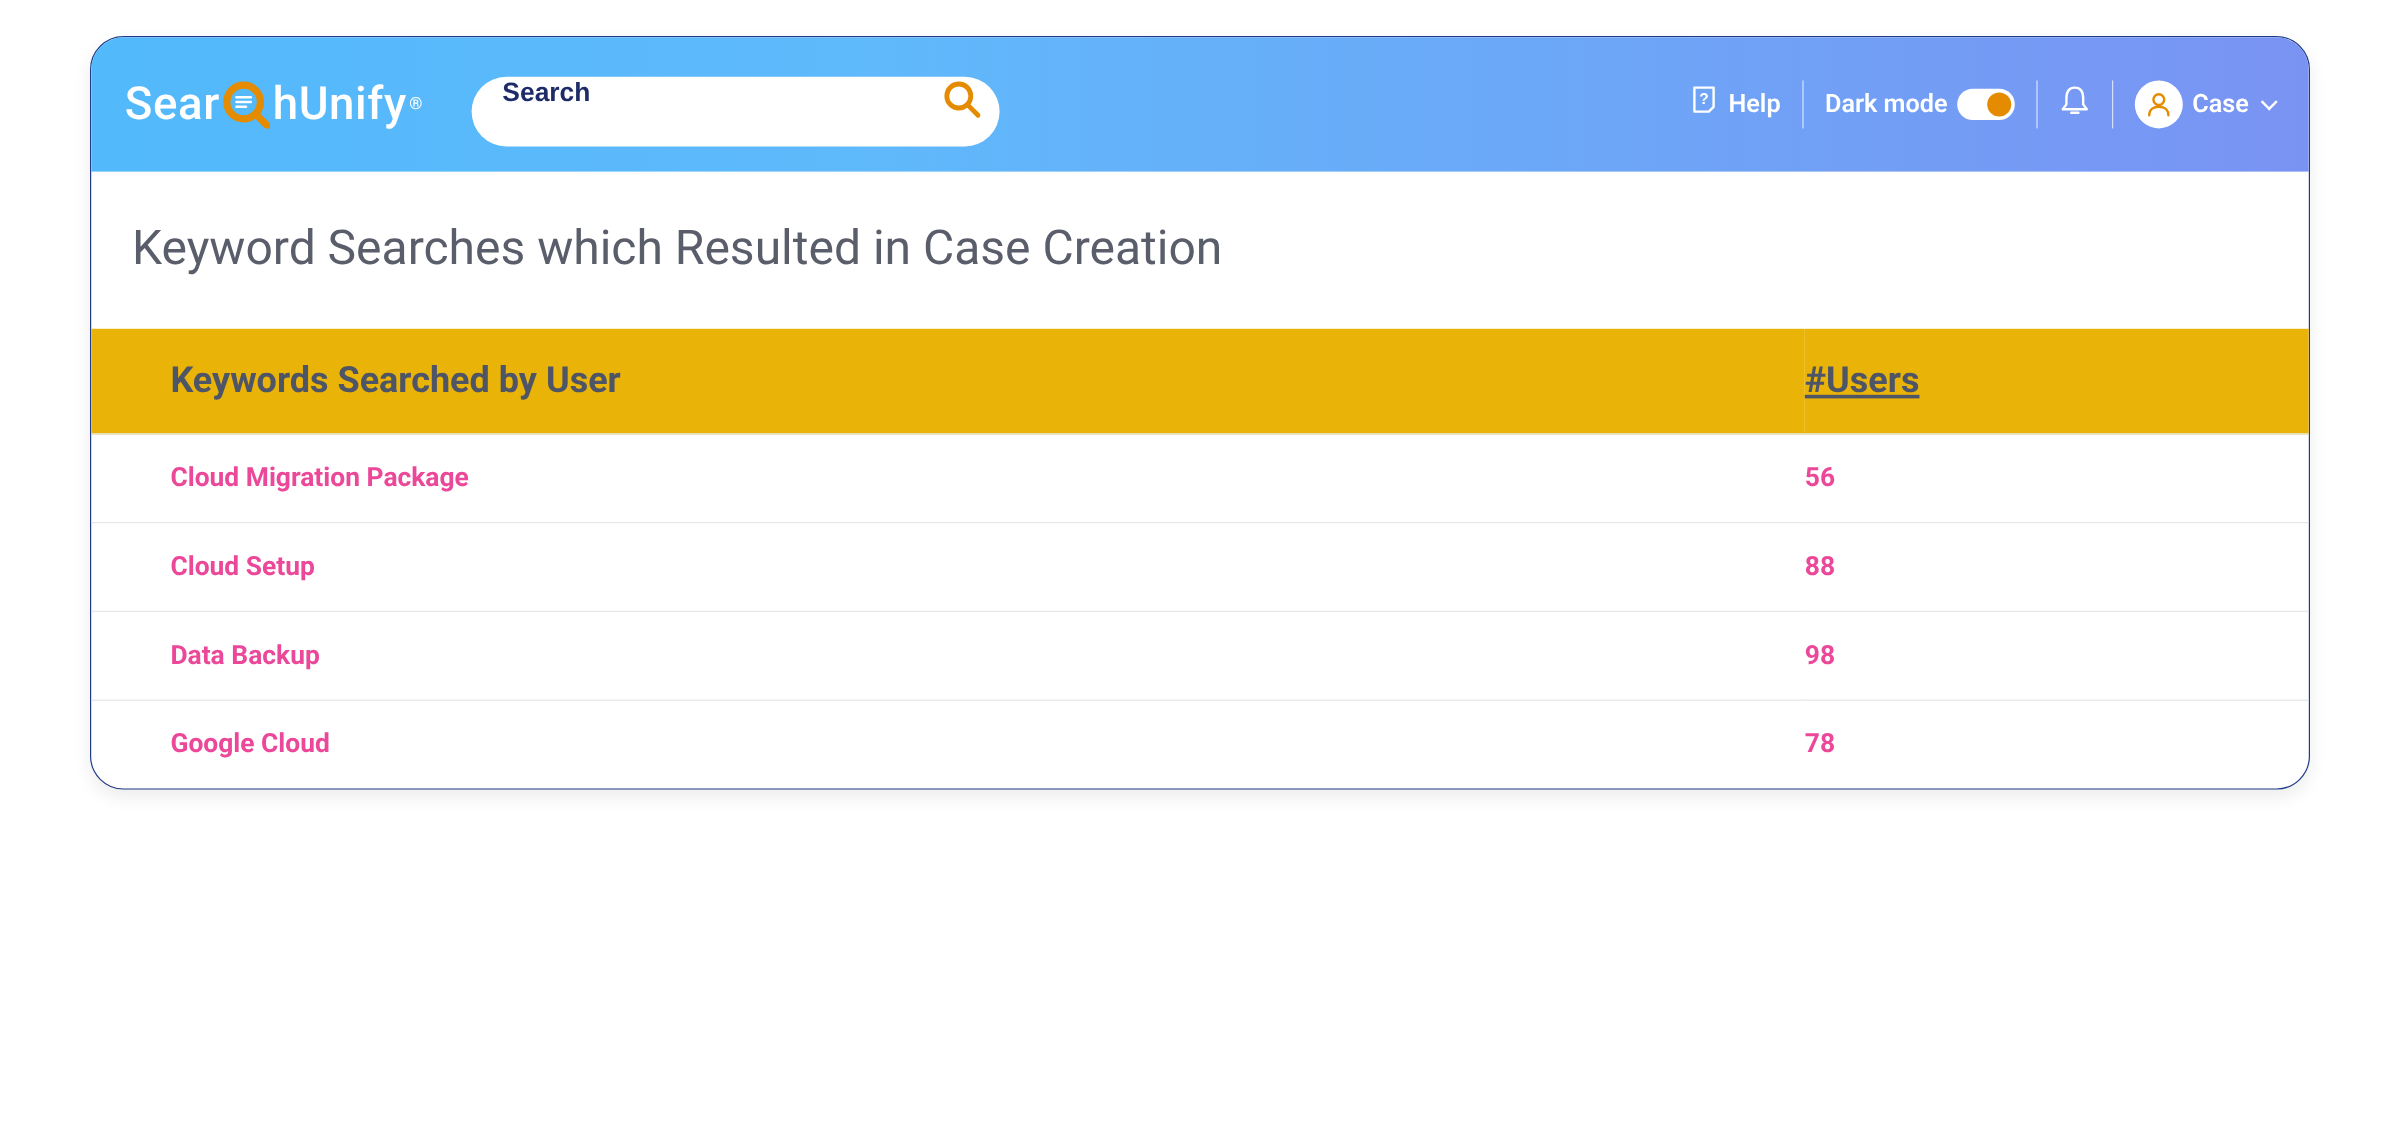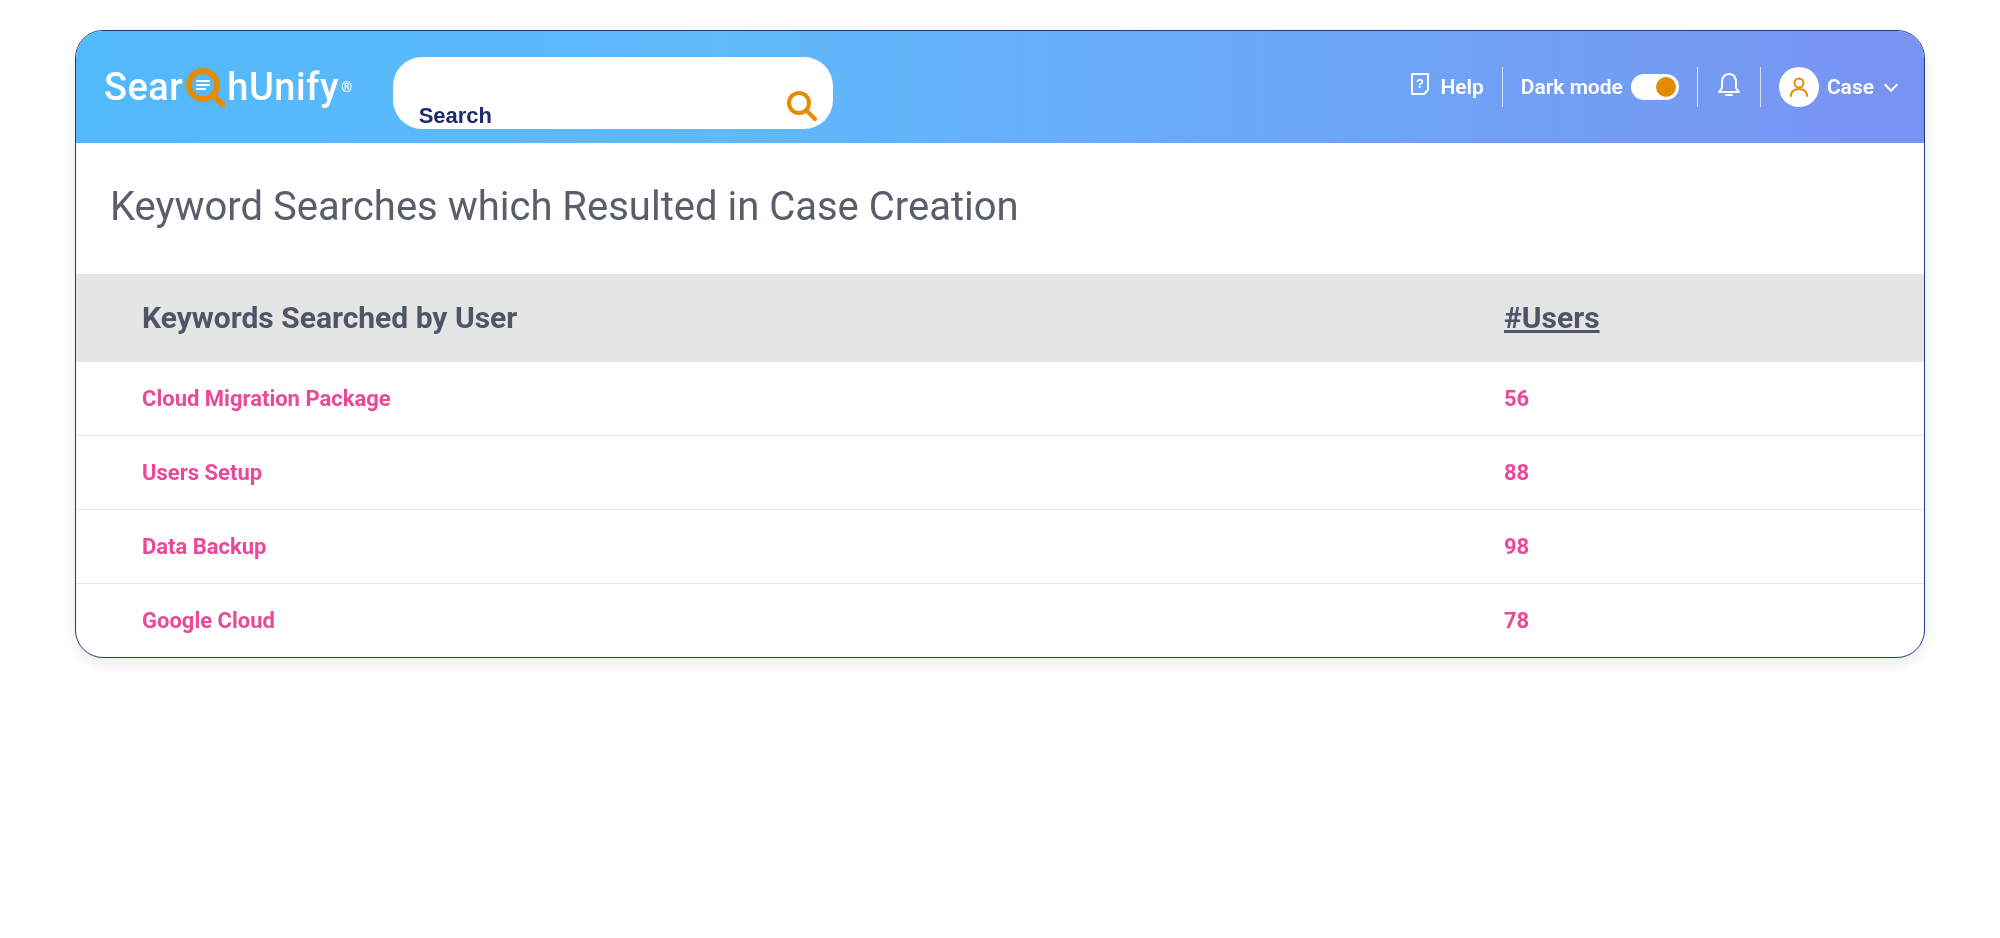--- a/index.html
+++ b/index.html
@@ -45,25 +45,25 @@
   .logo-o svg { width: 100%; height: 100%; }
   .logo-reg {
     font-size: 14px;
     vertical-align: super;
     margin-left: 2px;
   }
 
   .searchbar {
     flex: 0 0 auto;
     width: 440px;
-    height: 72px;
+    height: 58px;
     background: #ffffff;
     border-radius: 29px;
     display: flex;
-    align-items: flex-end;
+    align-items: flex-start;
     padding: 0 10px 0 26px;
     margin-top: 12px;
   }
   .searchbar input {
     flex: 1;
     border: none;
     outline: none;
     font-size: 22px;
     color: #1e2b69;
     font-weight: 600;
@@ -135,21 +135,21 @@
     font-size: 40px;
     font-weight: 400;
     color: #5a5e6b;
     padding: 40px 34px 44px 34px;
   }
   table.kw {
     width: 100%;
     border-collapse: collapse;
   }
   table.kw thead th {
-    background: #e5e5e5;
+    background: #eab308;
     font-size: 30px;
     font-weight: 700;
     color: #4e5566;
     text-align: left;
     padding: 26px 0 26px 66px;
   }
   table.kw thead th.users-col {
     text-align: left;
     width: 420px;
     padding-left: 0;
@@ -262,21 +262,21 @@
           <th>Keywords Searched by User</th>
           <th class="users-col">#Users</th>
         </tr>
       </thead>
       <tbody>
         <tr>
           <td>Cloud Migration Package</td>
           <td class="users-col">56</td>
         </tr>
         <tr>
-          <td>Users Setup</td>
+          <td>Cloud Setup</td>
           <td class="users-col">88</td>
         </tr>
         <tr>
           <td>Data Backup</td>
           <td class="users-col">98</td>
         </tr>
         <tr>
           <td>Google Cloud</td>
           <td class="users-col">78</td>
         </tr>

